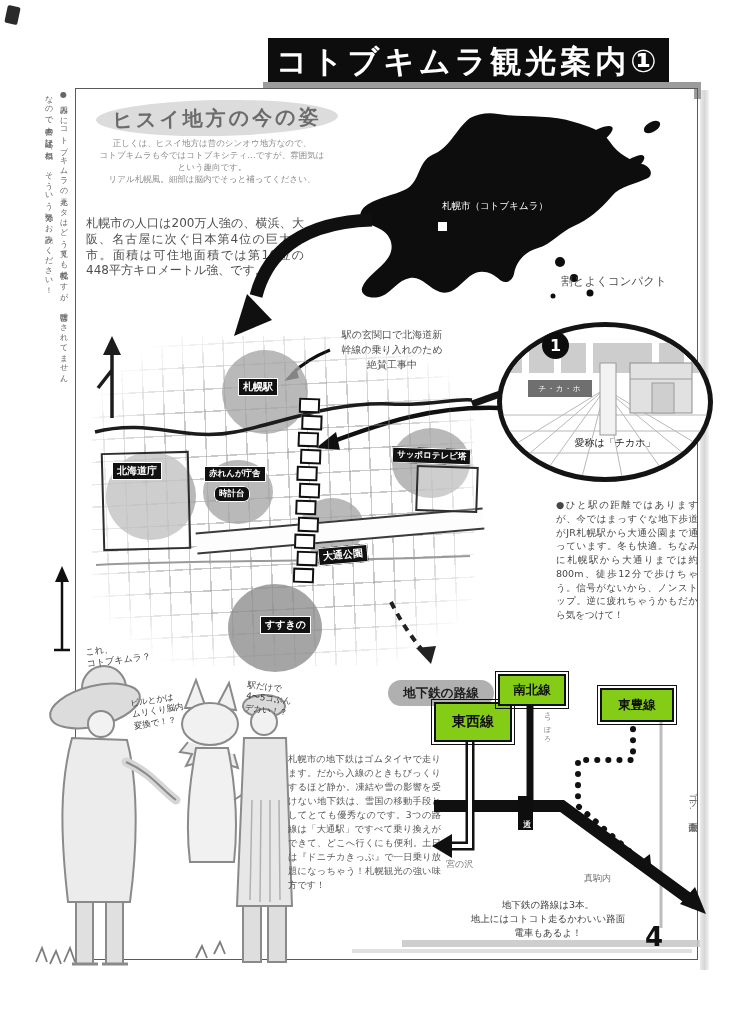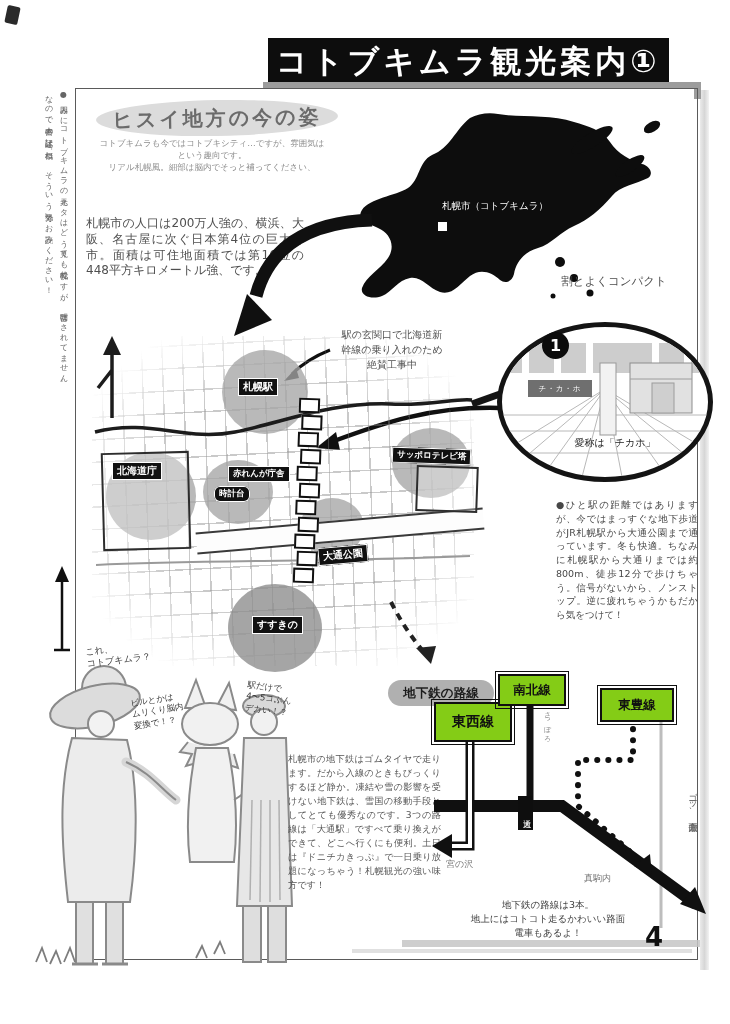--- a/index.html
+++ b/index.html
@@ -88,20 +88,21 @@
 
   <div class="abs frame"></div>
 
   <div class="abs vtext margin-col" style="left:58px;top:90px;">●因みにコトブキムラの元ネタはどう見ても札幌ですが、明言はされてません。</div>
   <div class="abs vtext margin-col" style="left:43px;top:90px;">なので本書の記述は「概ね、そういう気分」でお読みください！</div>
 
   <div class="abs heading-blob">
     <span class="heading-text">ヒスイ地方の今の姿</span>
   </div>
   <div class="abs intro-notes">
+    <span style="display:block">正しくは、ヒスイ地方は昔のシンオウ地方なので、</span>
     <span style="display:block">コトブキムラも今ではコトブキシティ…ですが、雰囲気は</span>
     <span style="display:block">という趣向です。</span>
     <span style="display:block">リアル札幌風。細部は脳内でそっと補ってください、</span>
   </div>
   <div class="abs intro-body">札幌市の人口は200万人強の、横浜、大阪、名古屋に次ぐ日本第4位の巨大都市。面積は可住地面積では第16位の448平方キロメートル強、です。</div>
 
 
   <svg style="left:350px;top:108px;" width="330" height="205" viewBox="350 108 330 205">
     <path fill="#0d0d0d" d="M470,118 C455,130 450,148 432,155 C418,162 420,180 408,188
       C395,196 370,198 362,210 C356,219 368,224 378,228 C390,233 396,246 388,258
@@ -169,25 +170,25 @@
       <span></span>
       <span></span>
       <span></span>
   </div>
 
   <div class="abs bldg-outline" style="left:102px;top:452px;width:84px;height:94px;transform:rotate(-1.5deg);"></div>
   <div class="abs bldg-outline" style="left:416px;top:466px;width:58px;height:42px;transform:rotate(2deg);"></div>
 
   <div class="abs map-label" style="left:238px;top:378px;">札幌駅</div>
   <div class="abs map-label" style="left:112px;top:462px;">北海道庁</div>
-  <div class="abs map-label" style="left:204px;top:466px;font-size:8.5px;margin-left:24px;">赤れんが庁舎</div>
+  <div class="abs map-label" style="left:204px;top:466px;font-size:8.5px;">赤れんが庁舎</div>
   <div class="abs map-label" style="left:214px;top:486px;font-size:8.5px;border-radius:6px;">時計台</div>
   <div class="abs map-label" style="left:392px;top:448px;font-size:8.5px;transform:rotate(2deg);">サッポロテレビ塔</div>
   <div class="abs map-label" style="left:318px;top:546px;transform:rotate(-5deg);">大通公園</div>
-  <div class="abs map-label" style="left:252px;top:616px;">すすきの</div>
+  <div class="abs map-label" style="left:260px;top:616px;">すすきの</div>
 
   <svg style="left:48px;top:555px;" width="36" height="105" viewBox="48 555 36 105">
     <path d="M62,650 L62,578 M54,650 L70,650" stroke="#101010" stroke-width="2.5" fill="none"></path>
     <polygon points="62,566 55,582 69,582" fill="#101010"></polygon>
   </svg>
 
   <svg style="left:470px;top:386px;" width="40" height="30" viewBox="470 386 40 30">
     <path d="M472,404 L500,394" stroke="#141414" stroke-width="7"></path>
   </svg>
   <div class="abs inset">

